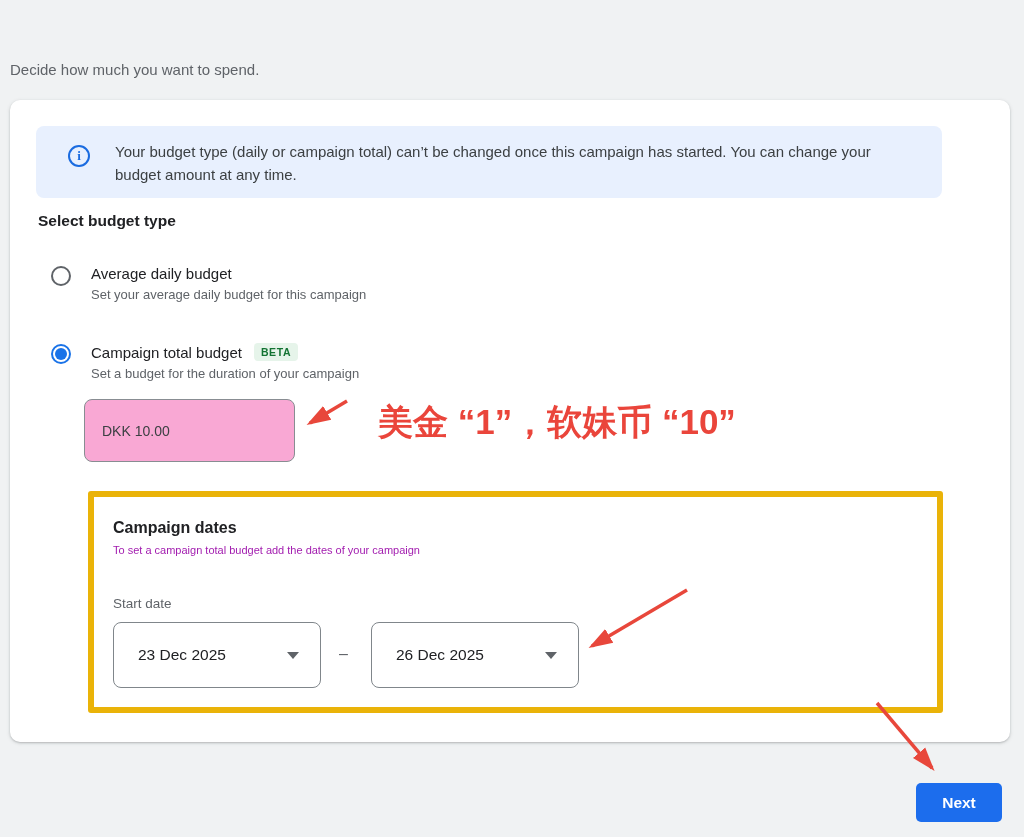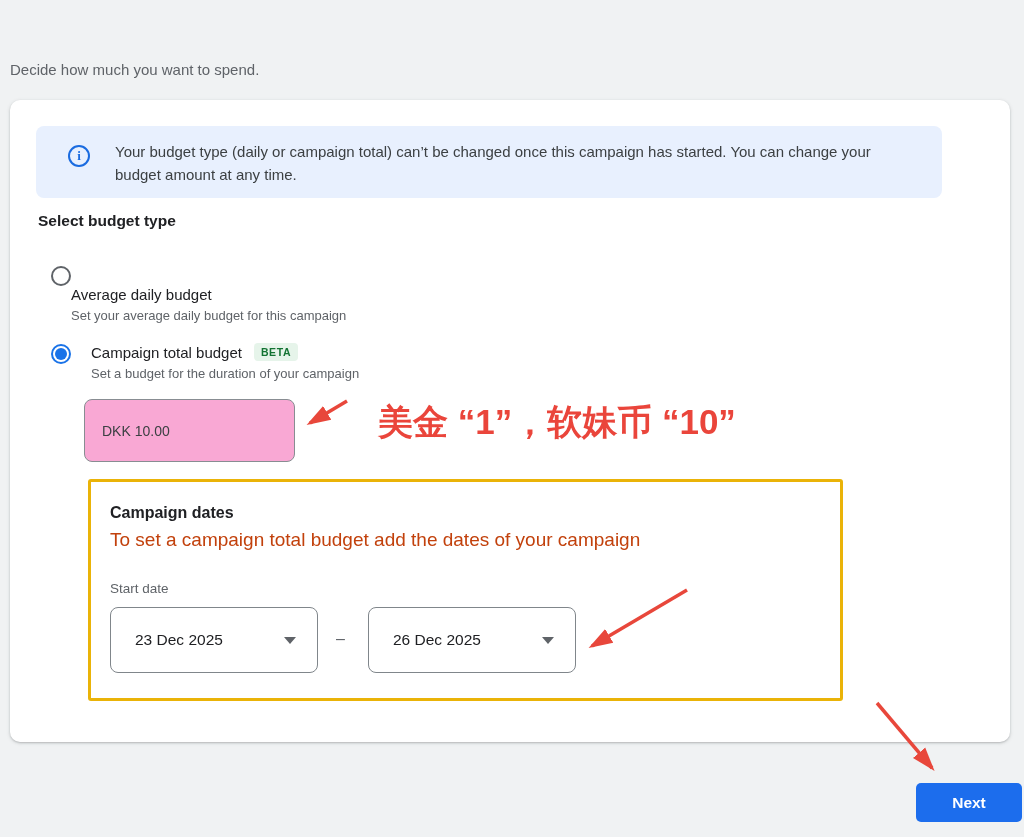--- a/index.html
+++ b/index.html
@@ -58,21 +58,21 @@
   .section-heading {
     position: absolute; left: 28px; top: 112px;
     font-size: 15.5px; font-weight: 700; color: #202124;
   }
 
   .radio-row {
     position: absolute; left: 41px;
     display: flex; align-items: flex-start;
     cursor: pointer;
   }
-  .radio-row.row-1 { top: 165px; flex-direction: column; }
+  .radio-row.row-1 { top: 165px; }
   .radio-row.row-2 { top: 243px; }
   .radio-outer {
     flex: 0 0 auto;
     width: 20px; height: 20px;
     border: 2px solid #5f6368; border-radius: 50%;
     margin-top: 1px;
     display: flex; align-items: center; justify-content: center;
     background: #fff;
   }
   .radio-outer.selected { border-color: #1a73e8; }
@@ -93,32 +93,32 @@
     width: 211px; height: 63px;
     border: 1px solid #888d92; border-radius: 8px;
     background: #f9a8d4;
     font-family: "Liberation Sans", sans-serif;
     font-size: 14px; color: #3c4043;
     padding-left: 17px;
     outline: none;
   }
 
   .dates-box {
-    position: absolute; left: 78px; top: 379px;
-    width: 755px; height: 222px;
-    border: 3px solid #eab308; border-radius: 3px;
+    position: absolute; left: 78px; top: 391px;
+    width: 855px; height: 222px;
+    border: 6px solid #eab308; border-radius: 3px;
     background: #fff;
   }
   .dates-heading {
     position: absolute; left: 19px; top: 22px;
     font-size: 16px; font-weight: 700; color: #202124;
   }
   .dates-subtitle {
     position: absolute; left: 19px; top: 47px;
-    font-size: 19px; color: #c2410c;
+    font-size: 11px; color: #a21caf;
   }
   .date-label { position: absolute; top: 99px; font-size: 13.5px; color: #5f6368; }
   .date-label.start { left: 19px; }
   .date-label.end { left: 277px; margin-top: 32px; }
   .date-select {
     position: absolute; top: 125px;
     width: 208px; height: 66px;
     border: 1px solid #80868b; border-radius: 8px;
     background: #fff;
     display: flex; align-items: center; justify-content: space-between;
@@ -134,21 +134,21 @@
     border-right: 6px solid transparent;
     border-top: 7px solid #5f6368;
   }
   .date-dash {
     position: absolute; left: 245px; top: 148px;
     font-size: 16px; color: #5f6368;
   }
 
   .next-button {
     position: absolute; left: 916px; top: 783px;
-    width: 106px; height: 39px;
+    width: 86px; height: 39px;
     background: #1c6ded; color: #ffffff;
     border: none; border-radius: 5px;
     font-family: "Liberation Sans", sans-serif;
     font-size: 15.5px; font-weight: 700;
     cursor: pointer;
   }
 
   .annotation-red {
     position: absolute; left: 378px; top: 399px;
     font-size: 35px; font-weight: 600;

